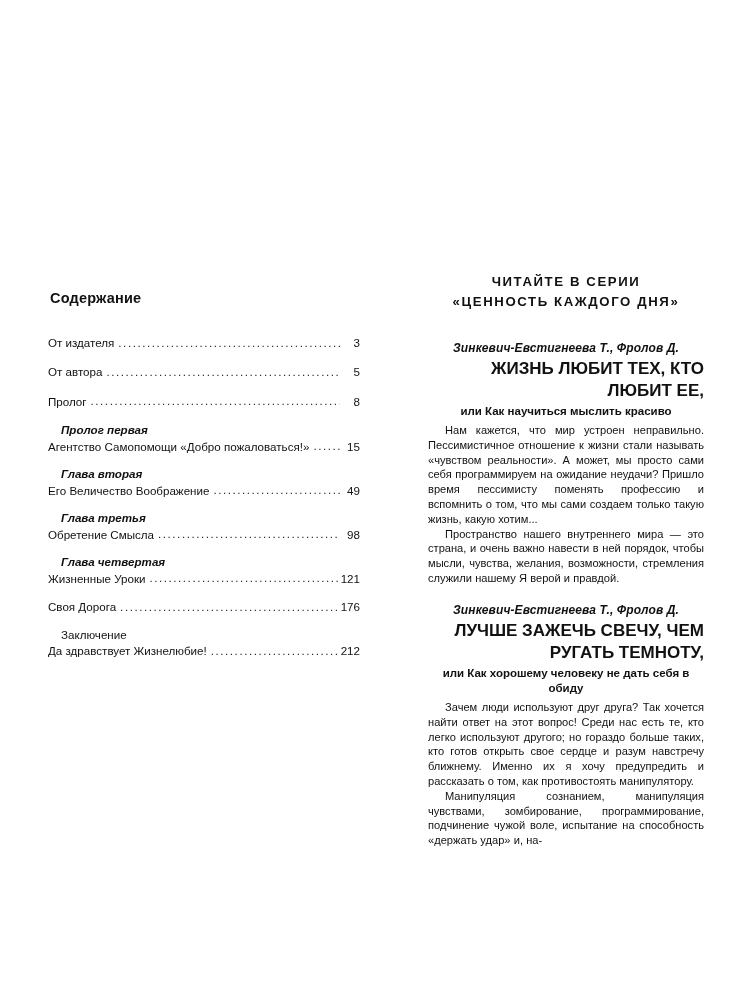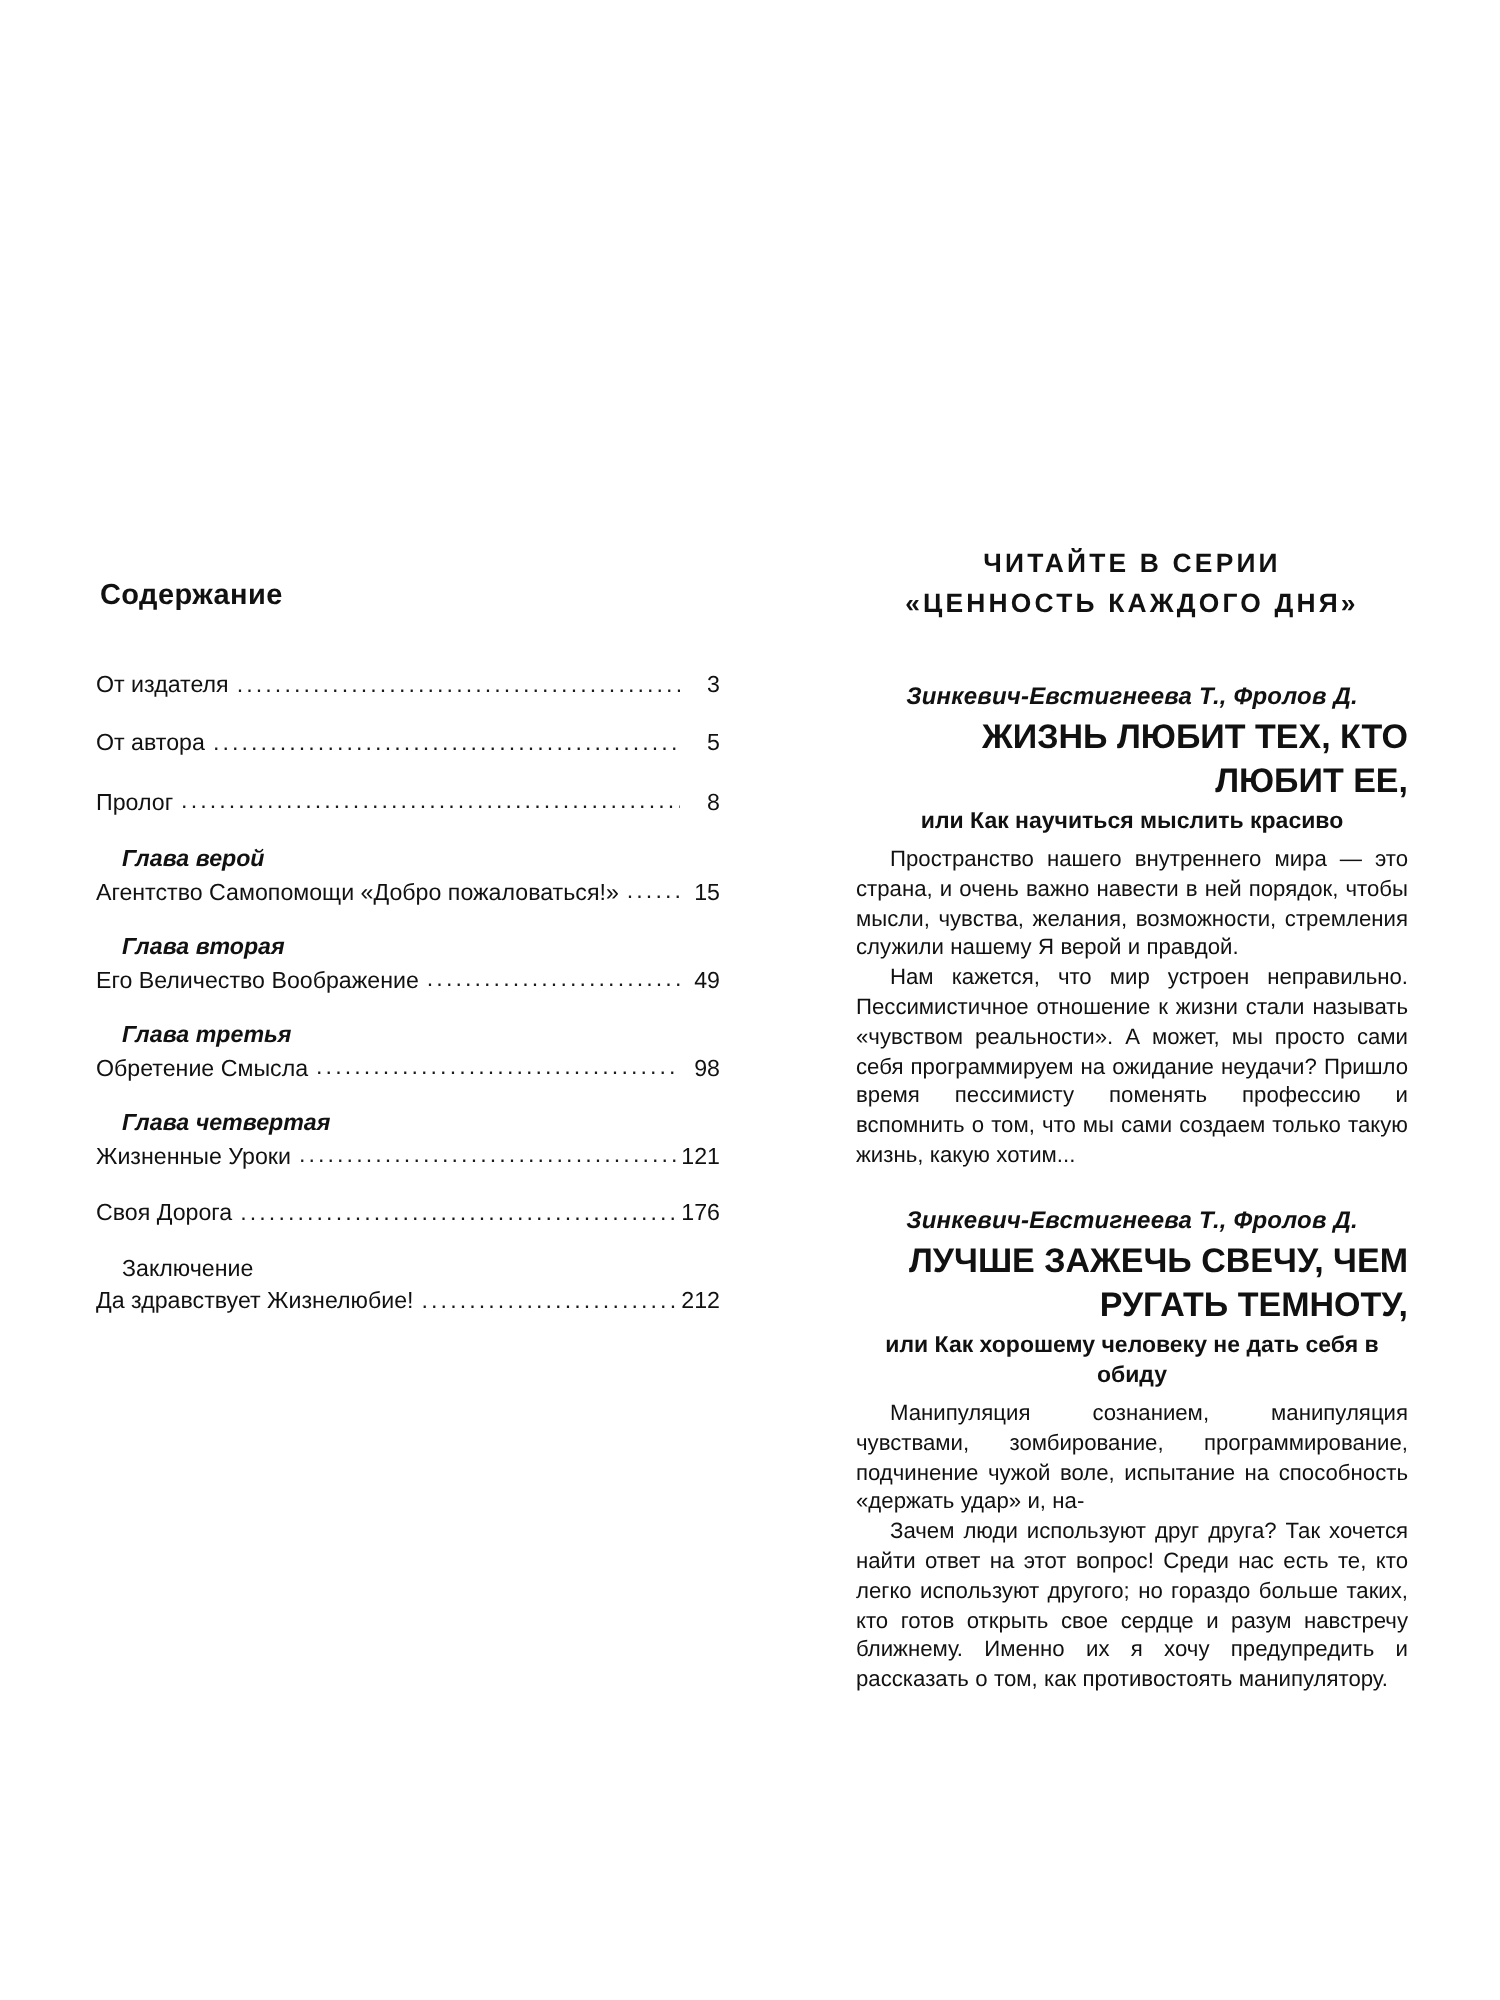--- a/index.html
+++ b/index.html
@@ -192,21 +192,21 @@
 
       <div class="toc-group front">
         <div class="toc-row">
           <span class="t-label">Пролог</span>
           <span class="t-dots">........................................................................................................</span>
           <span class="t-page">8</span>
         </div>
       </div>
 
       <div class="toc-group chapter">
-        <div class="toc-chapter-label">Глава верой</div>
+        <div class="toc-chapter-label">Пролог первая</div>
         <div class="toc-row">
           <span class="t-label">Агентство Самопомощи «Добро пожаловаться!»</span>
           <span class="t-dots">........................................................................................................</span>
           <span class="t-page">15</span>
         </div>
       </div>
 
       <div class="toc-group chapter">
         <div class="toc-chapter-label">Глава вторая</div>
         <div class="toc-row">
@@ -258,27 +258,27 @@
 
     <div class="series-head">
       <span class="l1">ЧИТАЙТЕ В СЕРИИ</span>
       <span class="l2">«ЦЕННОСТЬ КАЖДОГО ДНЯ»</span>
     </div>
 
     <div class="ad-block">
       <div class="ad-author">Зинкевич-Евстигнеева Т., Фролов Д.</div>
       <div class="ad-title">ЖИЗНЬ ЛЮБИТ ТЕХ, КТО ЛЮБИТ ЕЕ,</div>
       <div class="ad-subtitle">или Как научиться мыслить красиво</div>
+      <p class="ad-para last">Нам кажется, что мир устроен неправильно. Пессимистичное отношение к жизни стали называть «чувством реальности». А может, мы просто сами себя программируем на ожидание неудачи? Пришло время пессимисту поменять профессию и вспомнить о том, что мы сами создаем только такую жизнь, какую хотим...</p>
       <p class="ad-para">Пространство нашего внутреннего мира — это страна, и очень важно навести в ней порядок, чтобы мысли, чувства, желания, возможности, стремления служили нашему Я верой и правдой.</p>
-      <p class="ad-para last">Нам кажется, что мир устроен неправильно. Пессимистичное отношение к жизни стали называть «чувством реальности». А может, мы просто сами себя программируем на ожидание неудачи? Пришло время пессимисту поменять профессию и вспомнить о том, что мы сами создаем только такую жизнь, какую хотим...</p>
     </div>
 
     <div class="ad-block">
       <div class="ad-author">Зинкевич-Евстигнеева Т., Фролов Д.</div>
       <div class="ad-title">ЛУЧШЕ ЗАЖЕЧЬ СВЕЧУ, ЧЕМ РУГАТЬ ТЕМНОТУ,</div>
       <div class="ad-subtitle">или Как хорошему человеку не дать себя в обиду</div>
+      <p class="ad-para">Зачем люди используют друг друга? Так хочется найти ответ на этот вопрос! Среди нас есть те, кто легко используют другого; но гораздо больше таких, кто готов открыть свое сердце и разум навстречу ближнему. Именно их я хочу предупредить и рассказать о том, как противостоять манипулятору.</p>
       <p class="ad-para last">Манипуляция сознанием, манипуляция чувствами, зомбирование, программирование, подчинение чужой воле, испытание на способность «держать удар» и, на-</p>
-      <p class="ad-para">Зачем люди используют друг друга? Так хочется найти ответ на этот вопрос! Среди нас есть те, кто легко используют другого; но гораздо больше таких, кто готов открыть свое сердце и разум навстречу ближнему. Именно их я хочу предупредить и рассказать о том, как противостоять манипулятору.</p>
     </div>
 
   </div>
 
 </div>
 
 </body></html>

